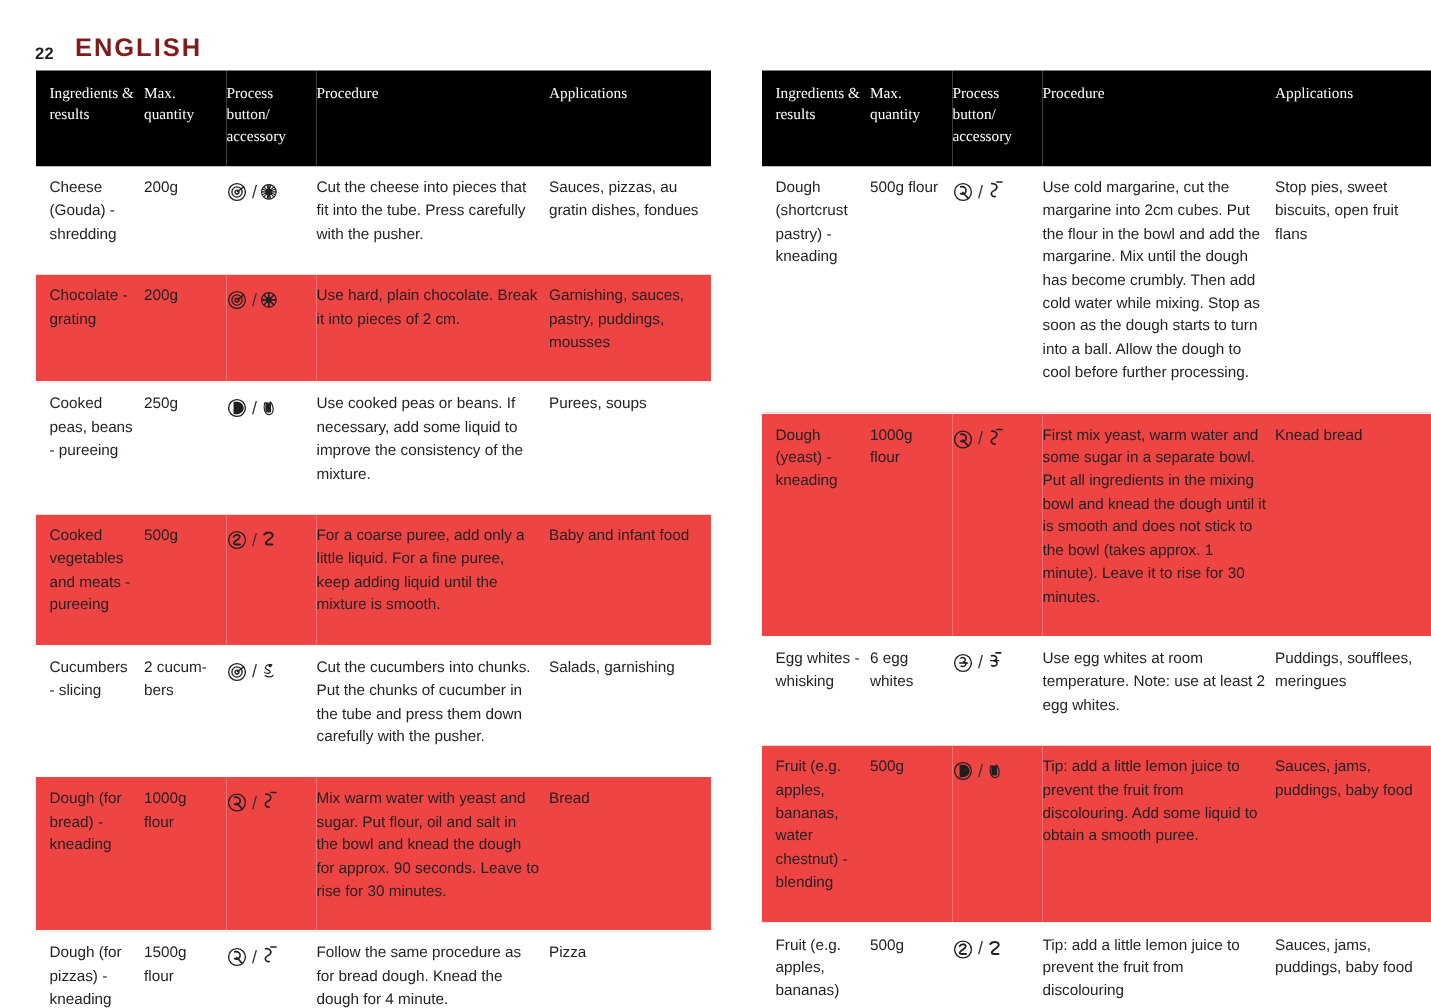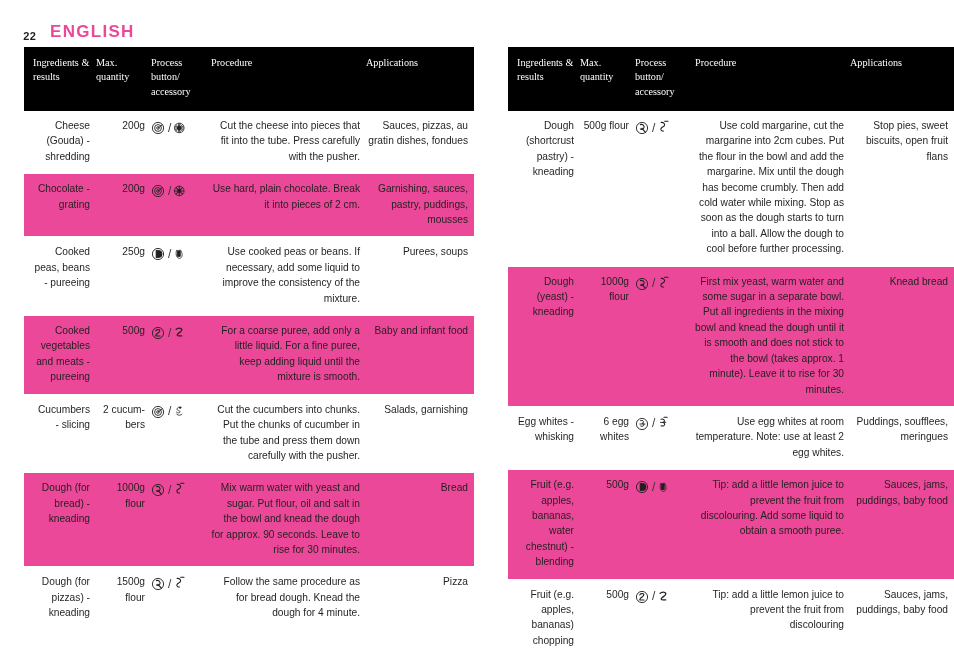--- a/index.html
+++ b/index.html
@@ -30,21 +30,21 @@
     text-align: right;
     font-size: 11px;
     font-weight: bold;
     color: #231f20;
     letter-spacing: 0.2px;
   }
   .page-title {
     margin-left: 14px;
     font-size: 17px;
     font-weight: bold;
-    color: #ec4899;
+    color: #7f1d1d;
     letter-spacing: 1.3px;
   }
 
   
   .tables {
     position: absolute;
     left: 0;
     top: 47px;
     width: 954px;
   }
@@ -74,30 +74,30 @@
     padding: 9px 6px 0 0;
     height: 64px;
     box-sizing: border-box;
     font-family: Liberation Serif, serif;
   }
   table.spec thead th:first-child { padding-left: 9px; }
 
   
   table.spec tbody td {
     vertical-align: top;
-    text-align: right;
+    text-align: left;
     line-height: 15.4px;
-    padding: 7px 6px 9px 0;
+    padding: 7px 6px 18px 0;
     border-bottom: 1px solid #ffffff;
     color: #231f20;
     margin-top: 21px;
   }
   table.spec tbody td:first-child { padding-left: 9px; }
 
-  tbody tr.shade td { background: #ec4899; }
+  tbody tr.shade td { background: #ef4444; }
   tbody tr.plain td { background: #ffffff; }
 
   
   col.c-ingredients { width: 72px; }
   col.c-quantity    { width: 55px; }
   col.c-process     { width: 60px; }
   col.c-procedure   { width: 155px; }
   col.c-applications{ width: 108px; }
 
   .right col.c-ingredients { width: 72px; }

